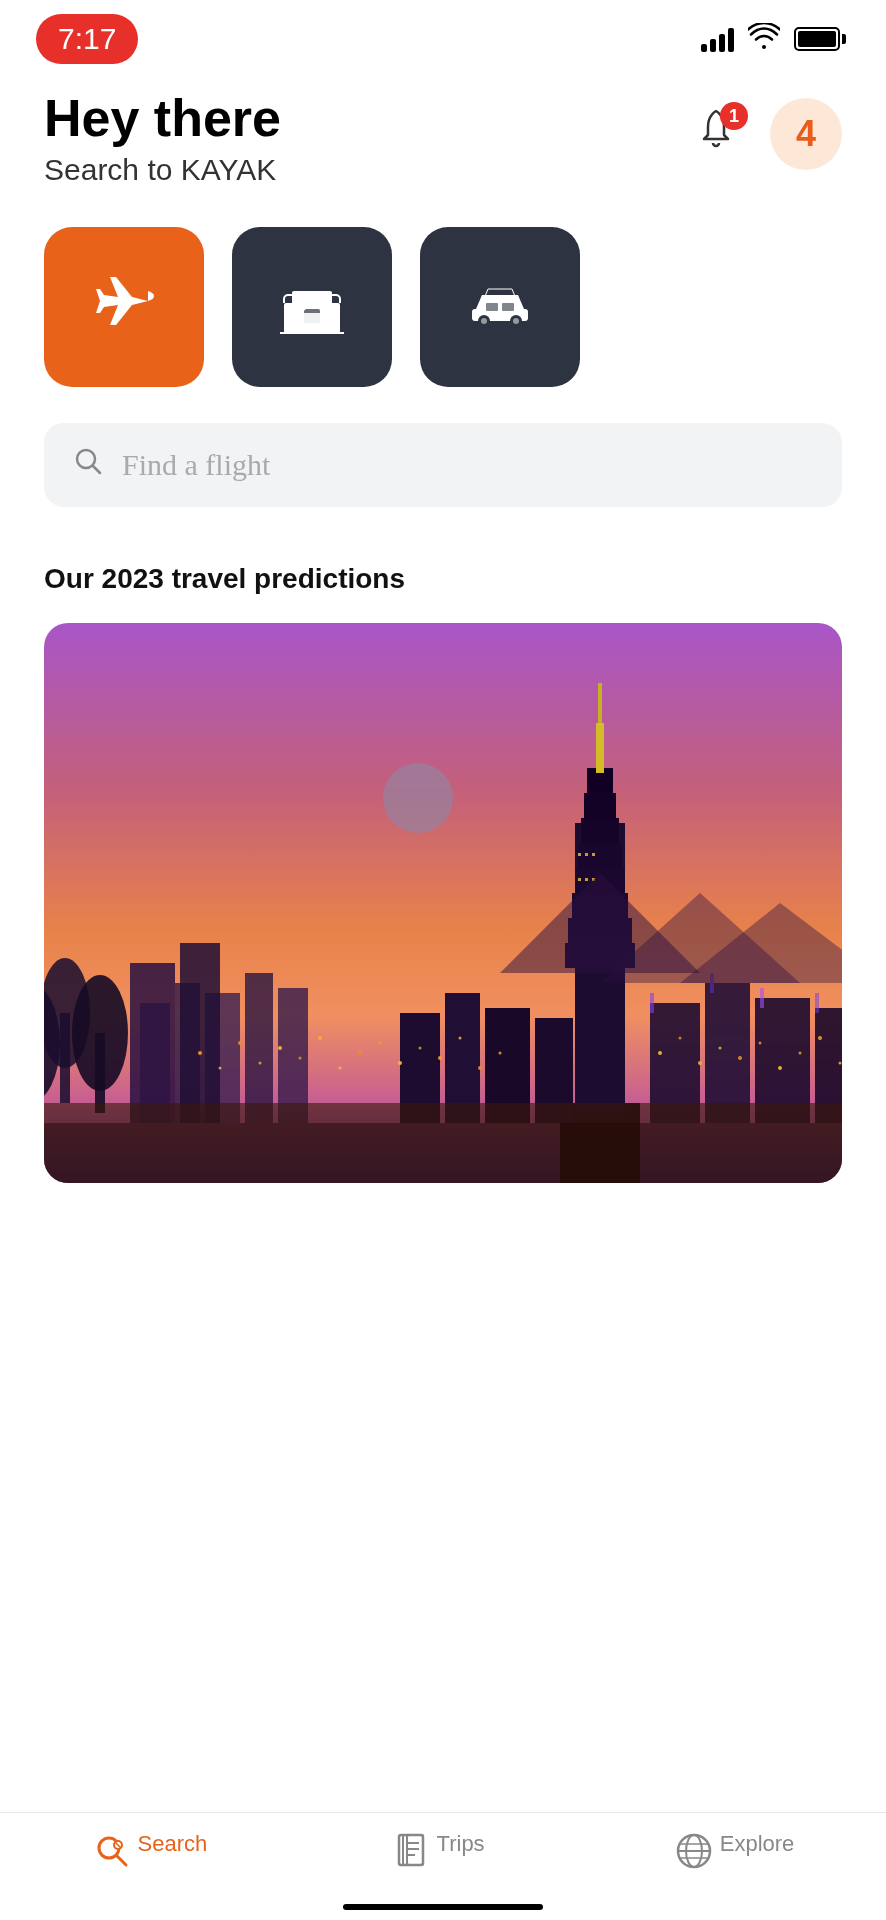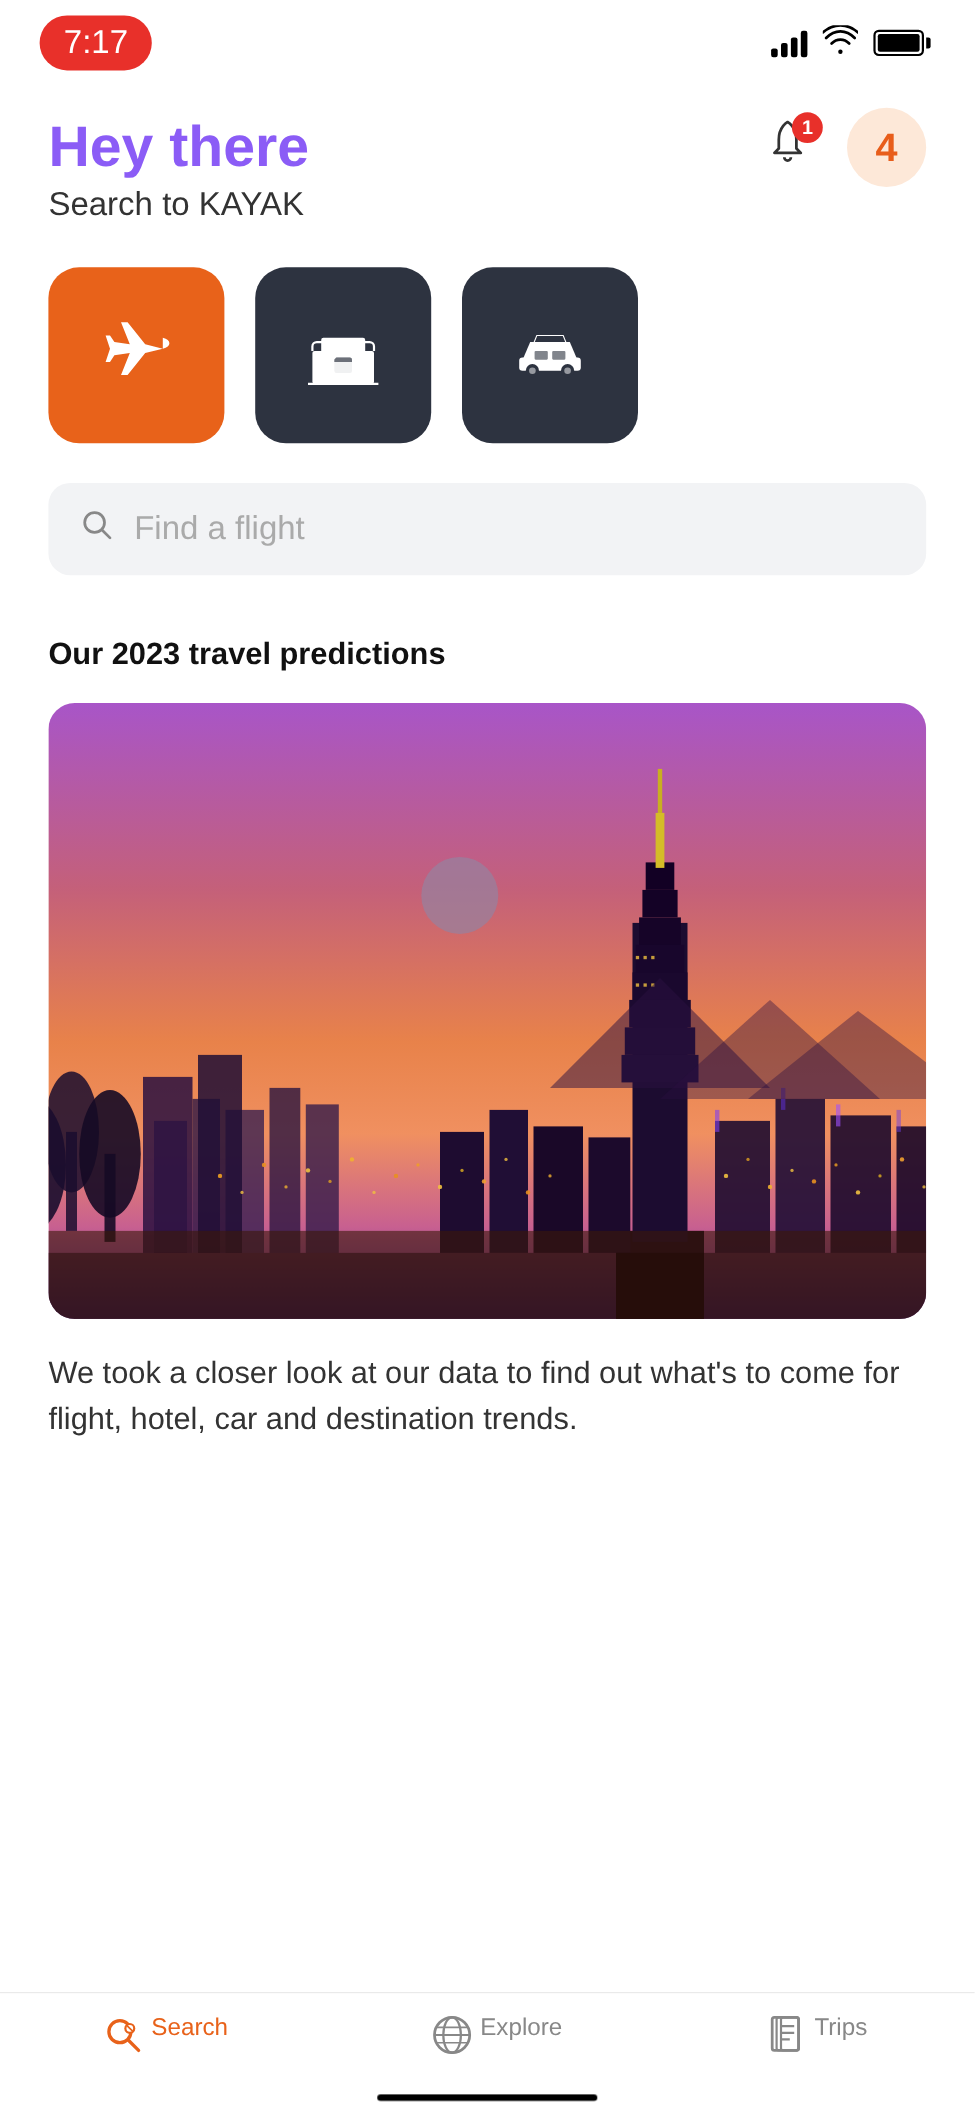--- a/index.html
+++ b/index.html
@@ -92,23 +92,22 @@
     .header {
       display: flex;
       justify-content: space-between;
       align-items: flex-start;
       padding: 20px 44px 10px 44px;
     }
 
     .header-greeting h1 {
       font-size: 52px;
       font-weight: 800;
-      color: #8b5cf6;
+      color: #000000;
       line-height: 1.1;
-      margin-top: 16px;
     }
 
     .header-greeting p {
       font-size: 30px;
       color: #333;
       margin-top: 6px;
     }
 
     .header-actions {
       display: flex;
@@ -193,20 +192,21 @@
 
     .category-btn svg {
       width: 72px;
       height: 72px;
       fill: white;
     }
 
     
     .search-section {
       padding: 26px 44px;
+      font-family: Liberation Serif, serif;
     }
 
     .search-bar {
       display: flex;
       align-items: center;
       gap: 18px;
       background: #f2f3f5;
       border-radius: 20px;
       padding: 22px 28px;
       cursor: pointer;
@@ -532,58 +532,57 @@
         <rect x="815" y="370" width="4" height="20" fill="#7040e0" opacity="0.5"></rect>
         <rect x="860" y="375" width="4" height="20" fill="#9040f0" opacity="0.6"></rect>
 
         <path d="M500 350 L600 250 L700 350 Z" fill="#2a1040" opacity="0.5"></path>
         <path d="M600 360 L700 270 L800 360 Z" fill="#2a1040" opacity="0.4"></path>
         <path d="M680 360 L780 280 L886 360 Z" fill="#2a1040" opacity="0.4"></path>
       </svg>
     </div>
   </div>
 
-  <p class="predictions-desc">We took a closer look at our data to find out what's to come for flight, hotel, car and destination trends.</p>
 </div>
 
 <nav class="bottom-nav">
   <div class="nav-item">
     <span class="nav-icon active-nav">
       <svg width="40" height="40" viewBox="0 0 40 40" fill="none">
         <circle cx="17" cy="17" r="10" stroke="#e8621a" stroke-width="3"></circle>
         <path d="M25 25l9 9" stroke="#e8621a" stroke-width="3" stroke-linecap="round"></path>
         <circle cx="26" cy="14" r="5" fill="#e8621a"></circle>
         <circle cx="26" cy="14" r="3" fill="#fff"></circle>
         <path d="M23 11l6 6" stroke="#e8621a" stroke-width="1.5"></path>
       </svg>
     </span>
     <span class="nav-label active-nav">Search</span>
   </div>
 
   <div class="nav-item">
     <span class="nav-icon">
       <svg width="40" height="40" viewBox="0 0 40 40" fill="none">
-        <circle cx="20" cy="20" r="16" stroke="#888" stroke-width="2.5"></circle>
-        <ellipse cx="20" cy="20" rx="8" ry="16" stroke="#888" stroke-width="2"></ellipse>
-        <path d="M4 20h32" stroke="#888" stroke-width="2"></path>
-        <path d="M6 13h28M6 27h28" stroke="#888" stroke-width="1.5"></path>
-      </svg>
-    </span>
-    <span class="nav-label">Explore</span>
-  </div>
-
-  <div class="nav-item">
-    <span class="nav-icon">
-      <svg width="40" height="40" viewBox="0 0 40 40" fill="none">
         <rect x="8" y="4" width="24" height="30" rx="2" stroke="#888" stroke-width="2.5" fill="none"></rect>
         <rect x="12" y="4" width="20" height="30" rx="2" stroke="#888" stroke-width="2" fill="none"></rect>
         <rect x="16" y="4" width="16" height="30" rx="2" stroke="#888" stroke-width="2" fill="none"></rect>
         <line x1="16" y1="12" x2="28" y2="12" stroke="#888" stroke-width="2"></line>
         <line x1="16" y1="18" x2="28" y2="18" stroke="#888" stroke-width="2"></line>
         <line x1="16" y1="24" x2="24" y2="24" stroke="#888" stroke-width="2"></line>
       </svg>
     </span>
     <span class="nav-label">Trips</span>
   </div>
 
+  <div class="nav-item">
+    <span class="nav-icon">
+      <svg width="40" height="40" viewBox="0 0 40 40" fill="none">
+        <circle cx="20" cy="20" r="16" stroke="#888" stroke-width="2.5"></circle>
+        <ellipse cx="20" cy="20" rx="8" ry="16" stroke="#888" stroke-width="2"></ellipse>
+        <path d="M4 20h32" stroke="#888" stroke-width="2"></path>
+        <path d="M6 13h28M6 27h28" stroke="#888" stroke-width="1.5"></path>
+      </svg>
+    </span>
+    <span class="nav-label">Explore</span>
+  </div>
+
 </nav>
 
 <div class="home-indicator"></div>
 
 </body></html>

